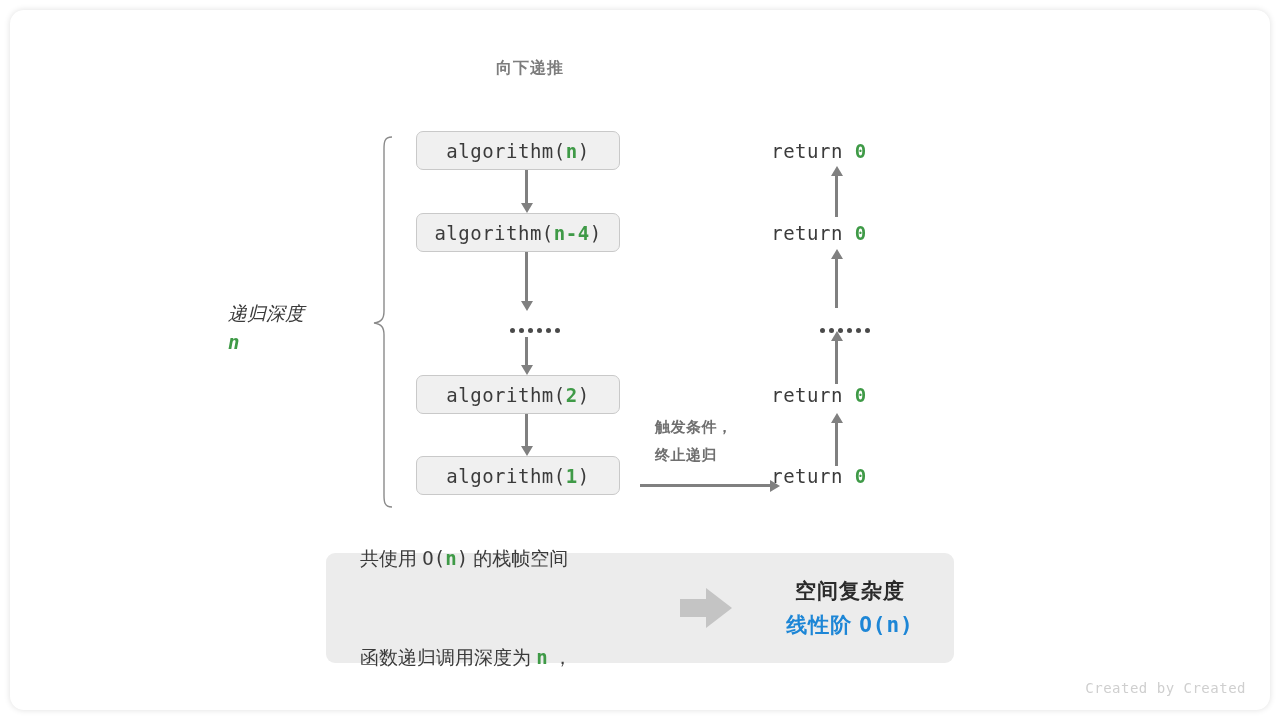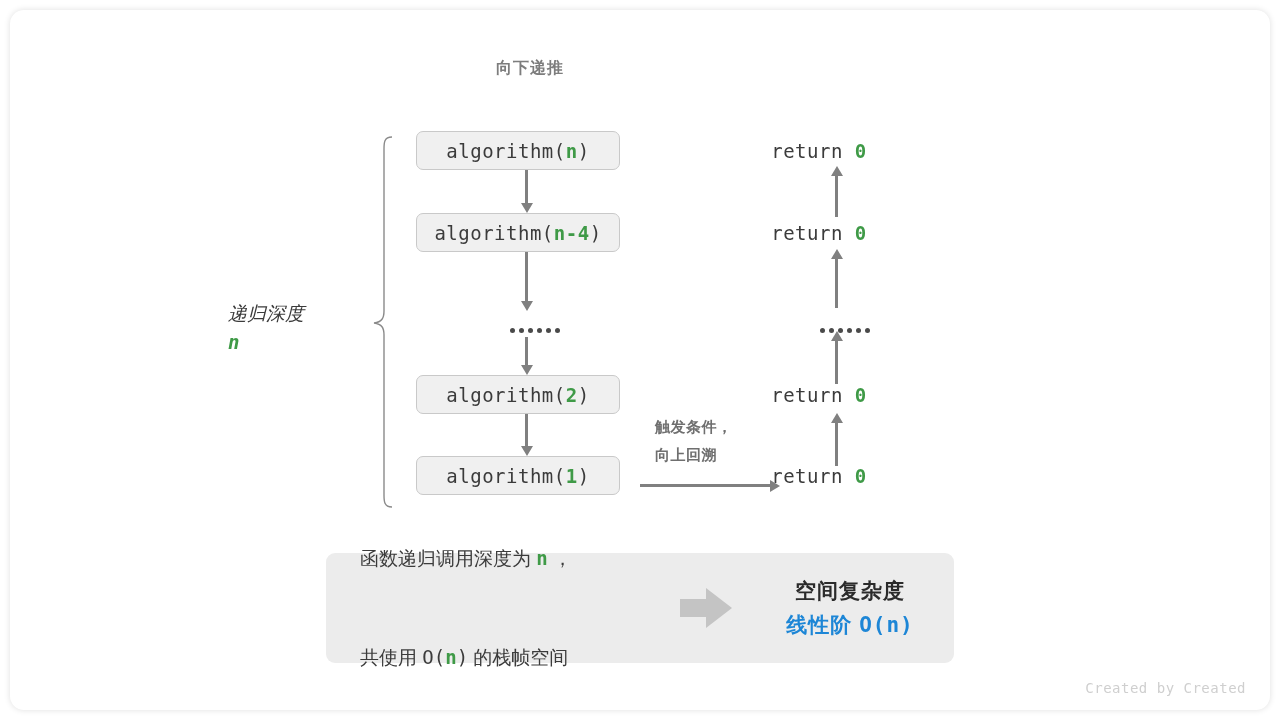--- a/index.html
+++ b/index.html
@@ -343,28 +343,28 @@
       <i></i>
   </div>
 
   <div class="ret" id="ret-0"><span>return </span><span class="zero">0</span></div>
   <div class="ret" id="ret-1"><span>return </span><span class="zero">0</span></div>
   <div class="ret" id="ret-2"><span>return </span><span class="zero">0</span></div>
   <div class="ret" id="ret-3"><span>return </span><span class="zero">0</span></div>
 
   <div id="term-note">
     <div>触发条件，</div>
-    <div>向上回溯</div>
+    <div>终止递归</div>
   </div>
   <div id="h-arrow"></div>
 
   <div id="summary">
     <div id="summary-left">
+      <div><span>共使用 </span><span class="mono">O(</span><span class="g">n</span><span class="mono">)</span><span> 的栈帧空间</span></div>
       <div><span>函数递归调用深度为 </span><span class="g">n</span><span> ，</span></div>
-      <div><span>共使用 </span><span class="mono">O(</span><span class="g">n</span><span class="mono">)</span><span> 的栈帧空间</span></div>
     </div>
 
     <div id="big-arrow">
       <div class="shaft"></div>
         <div class="head"></div>
     </div>
 
     <div id="summary-right">
       <div id="sr-title">空间复杂度</div>
       <div id="sr-value"><span>线性阶 </span><span class="mono">O(n)</span></div>

